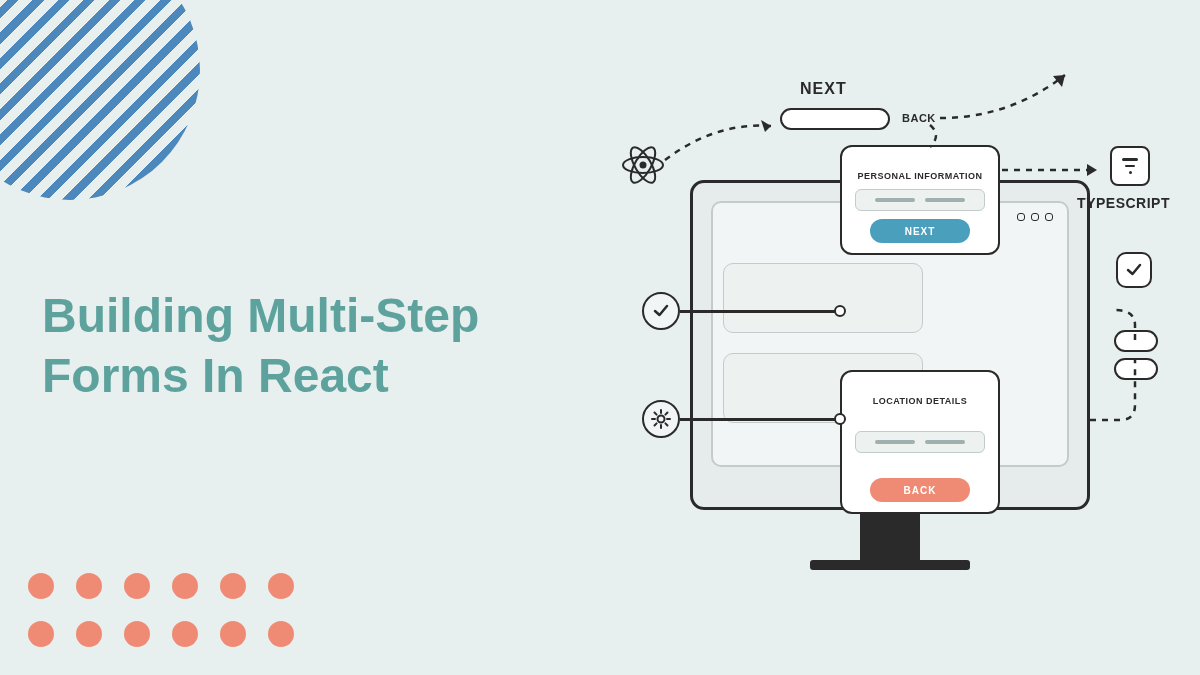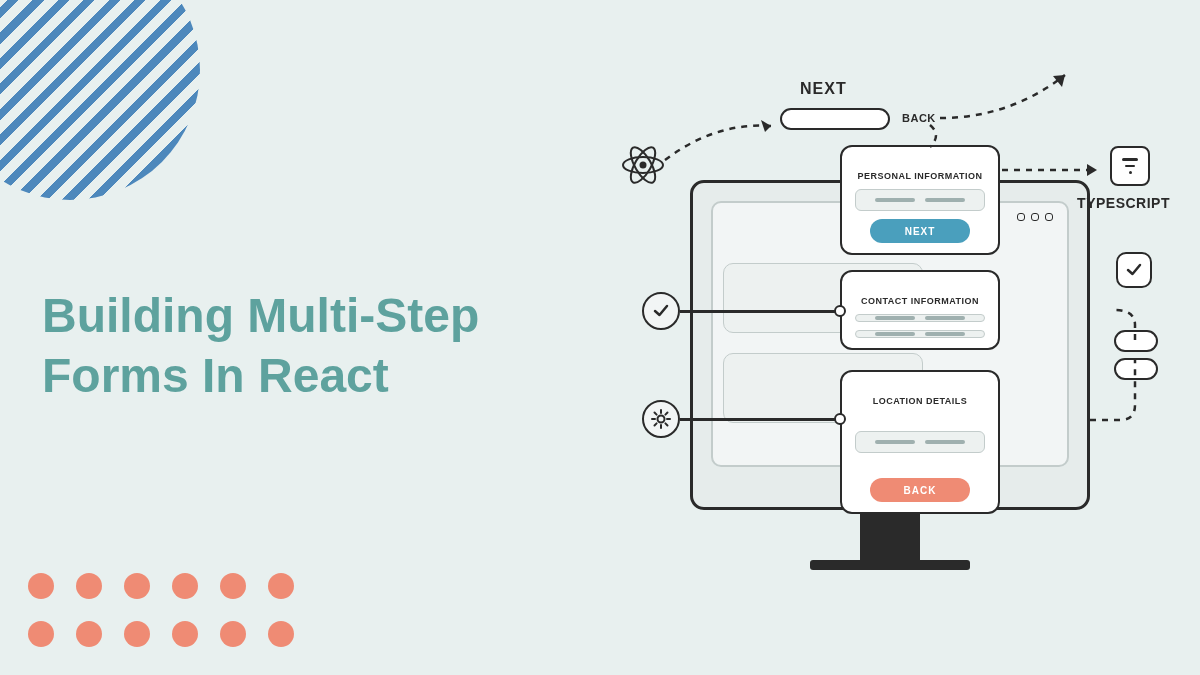--- a/index.html
+++ b/index.html
@@ -319,25 +319,20 @@
   </div>
   <div class="monitor-stand"></div>
   <div class="monitor-base"></div>
 
   <div class="form-card fc1">
     <div class="fc-header">PERSONAL INFORMATION</div>
     <div class="fc-field"></div>
     <div class="fc-btn btn-blue">NEXT</div>
   </div>
 
-  <div class="form-card fc2">
-    <div class="fc-header">CONTACT INFORMATION</div>
-    <div class="fc-field"></div>
-    <div class="fc-field"></div>
-  </div>
 
   <div class="form-card fc3">
     <div class="fc-header">LOCATION DETAILS</div>
     <div class="fc-field"></div>
     <div class="fc-btn btn-salmon">BACK</div>
   </div>
 
   <div class="step-badge sb1">
     <svg width="20" height="20" viewBox="0 0 20 20">
         <path d="M4 10 L8.5 14 L16 5" stroke="#2a2a2a" stroke-width="2.5" fill="none" stroke-linecap="round" stroke-linejoin="round"></path>

